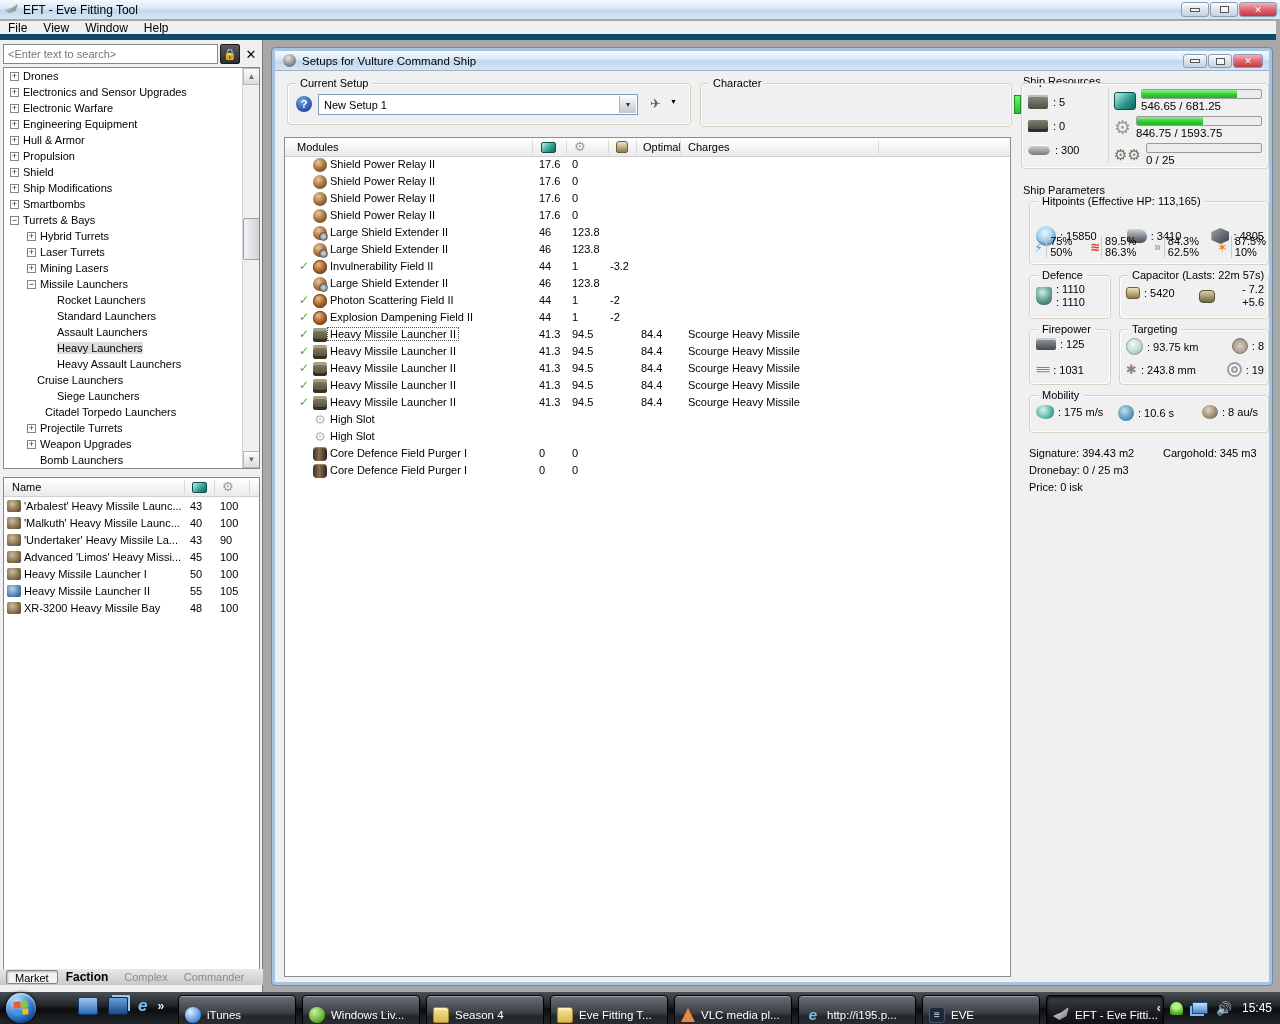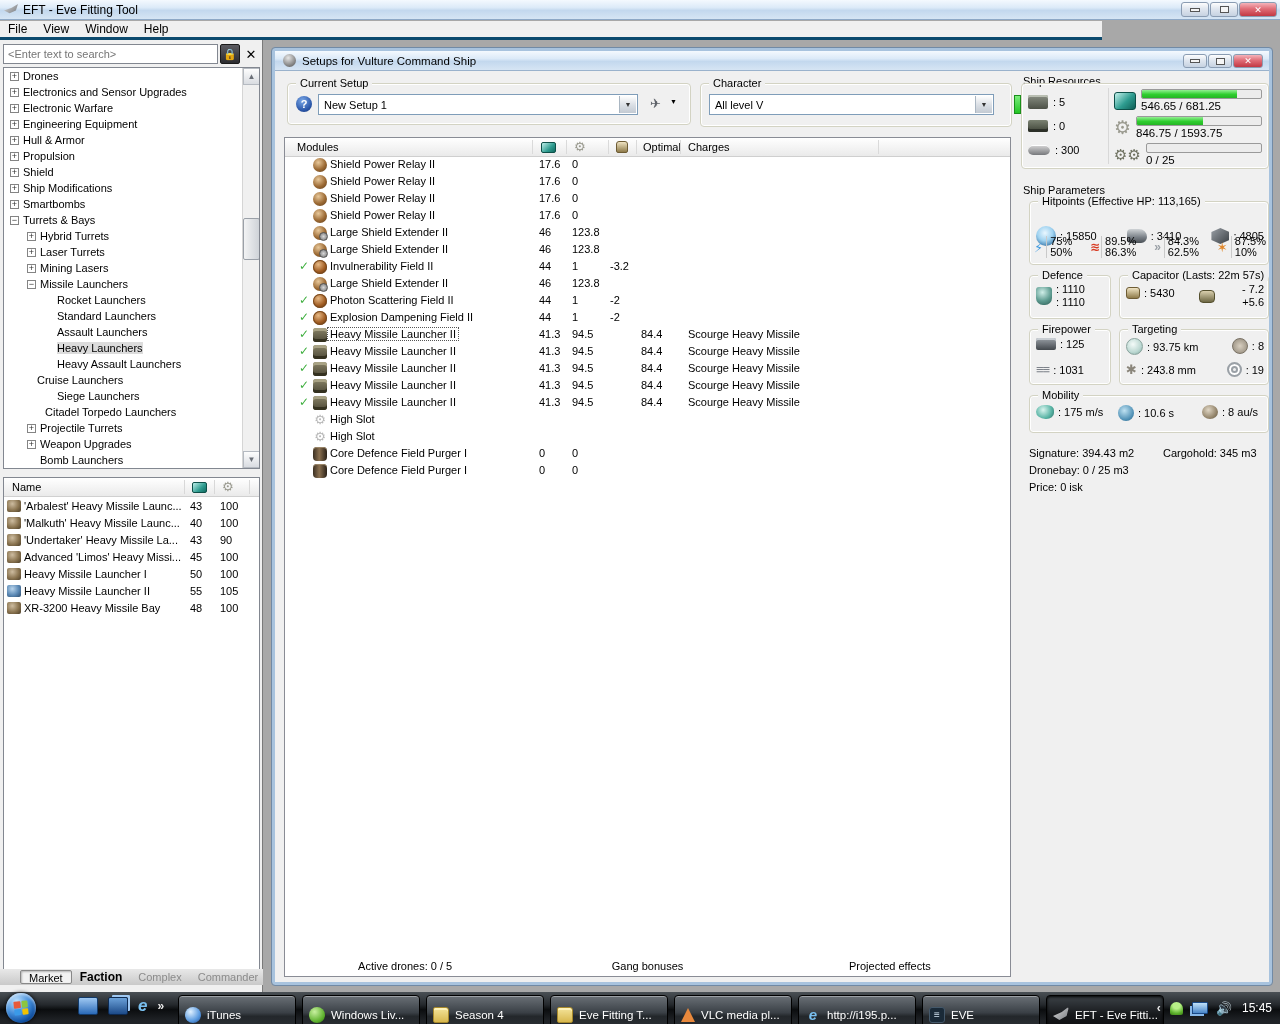--- a/index.html
+++ b/index.html
@@ -11,22 +11,22 @@
     background:linear-gradient(#f4f9fe,#dcEAf8 40%,#c3d8ee 55%,#d6e5f4);
     border-bottom:1px solid #8da8c6; display:flex; align-items:center; padding-left:4px; }
   .titlebar .app-title { margin-left:5px; font-size:12px; }
   .win-btns { position:absolute; right:3px; top:2px; display:flex; gap:1px; }
   .wbtn { width:28px; height:15px; border:1px solid #8a9cb2; border-radius:3px;
     background:linear-gradient(#fdfdfd,#dfe6ef 45%,#c6d2e1); display:flex; align-items:center; justify-content:center;
     font-size:9px; color:#444; }
   .wbtn.close { background:linear-gradient(#f5b3ba,#e06d77 45%,#c23843); color:#fff; font-weight:bold; width:38px; }
   .wbtn .mini { width:10px; height:4px; border:1px solid #555; background:#f5f5f5; }
   .wbtn .maxi { width:9px; height:7px; border:1px solid #555; background:#f5f5f5; }
-  .menubar { position:absolute; left:0; top:21px; width:1102px; height:19px; background:#f0f0f0;
-    border-bottom:3px solid #0c4a6e; display:flex; align-items:center; }
+  .menubar { position:absolute; left:0; top:21px; width:1276px; height:19px; background:#f0f0f0;
+    border-bottom:6px solid #0c4a6e; display:flex; align-items:center; }
   .menu-item { padding:2px 8px; font-size:12px; }
 
   
   .sidebar { position:absolute; left:0; top:40px; width:263px; height:952px; background:#f0f0f0; border-right:1px solid #7a7a7a; }
   .searchrow { position:absolute; left:3px; top:4px; width:257px; height:20px; display:flex; gap:2px; }
   .search-input { flex:1; height:20px; border:1px solid #828790; padding:0 4px; font-size:11px; font-family:inherit; }
   .lock-btn { width:20px; height:20px; background:linear-gradient(#5a5a60,#2c2c30); border:1px solid #1a1a1a; border-radius:2px;
     color:#e8e8e8; font-size:11px; display:flex; align-items:center; justify-content:center; }
   .xclose-btn { width:18px; height:20px; display:flex; align-items:center; justify-content:center; font-weight:bold; font-size:13px; }
 
@@ -51,21 +51,21 @@
   .rhead .hicon2 { position:absolute; left:218px; }
   .rhead .hsep { position:absolute; top:2px; bottom:2px; width:1px; background:#d8d8d8; }
   .rrow { height:17px; position:relative; display:flex; align-items:center; }
   .rrow .rname { position:absolute; left:20px; width:160px; white-space:nowrap; overflow:hidden; }
   .rrow .rcpu { position:absolute; left:186px; }
   .rrow .rpg  { position:absolute; left:216px; }
 
   .tabstrip { position:absolute; left:0; bottom:7px; width:263px; height:16px; background:linear-gradient(#e8e8e8,#c9c9c9);
     display:flex; align-items:center; }
   .tab { padding:0 8px; height:14px; line-height:14px; }
-  .tab.active { border:1px solid #888; border-radius:2px; background:#f2f2f2; box-shadow:inset 1px 1px 2px rgba(0,0,0,.25); margin-left:20px;}
+  .tab.active { border:1px solid #888; border-radius:2px; background:#f2f2f2; box-shadow:inset 1px 1px 2px rgba(0,0,0,.25); margin-left:6px;}
   .tab.bold { font-weight:bold; font-size:12px; }
   .tab.dim { color:#8b8b8b; }
 
   
   .chip { display:inline-block; flex:none; }
   .ic-cpu { width:15px; height:11px; background:linear-gradient(135deg,#bff0ea,#2e9c90 60%,#126a60); border:1px solid #0d5049; border-radius:2px; }
   .ic-pg { color:#9a9a8f; font-size:13px; line-height:12px; }
   .ic-cap { width:12px; height:12px; background:linear-gradient(#efe3c2,#8f7b4a); border:1px solid #6e5c34; border-radius:3px 3px 2px 2px; }
   .ic-turret { width:20px; height:14px; background:linear-gradient(#8a8f84,#4c5046); border-radius:2px; box-shadow:inset 0 2px 0 #b9beb2; }
   .ic-launcherhw { width:20px; height:12px; background:linear-gradient(#7b8272,#3d4236); border-radius:2px; box-shadow:inset 0 -3px 0 #2c3028; }
@@ -414,24 +414,20 @@
       <div class="combo" style="position:absolute; left:30px; top:10px; width:320px;">
         <span>New Setup 1</span>
         <span class="cdrop">▼</span>
       </div>
       <span class="ic-tools" style="position:absolute; left:362px; top:12px;">✈</span>
       <span style="position:absolute; left:382px; top:14px; font-size:7px;">▼</span>
     </div>
 
     <div class="groupbox" style="left:425px; top:32px; width:312px; height:44px;">
       <span class="glabel">Character</span>
-      <div class="combo" style="position:absolute; left:8px; top:10px; width:285px;">
-        <span>All level V</span>
-        <span class="cdrop">▼</span>
-      </div>
       <div class="greenbar" style="right:-10px; top:11px;"></div>
     </div>
 
     <div class="modtable">
       <div class="mthead">
         <span class="txt" style="left:12px">Modules</span>
         <span class="sep" style="left:247px"></span>
         <span class="chip ic-cpu" style="position:absolute; left:256px; top:4px;"></span>
         <span class="sep" style="left:281px"></span>
         <span class="ic-pg" style="position:absolute; left:289px; top:3px;">⚙</span>
@@ -571,25 +567,20 @@
           </div>
           <div class="mrow">
             <span class="mic mic-rig"></span>
             <span class="mname">Core Defence Field Purger I</span>
             <span class="mcpu">0</span>
             <span class="mpg">0</span>
           </div>
         </div>
     </div>
 
-    <div class="childstatus">
-      <div>Active drones: 0 / 5</div>
-      <div>Gang bonuses</div>
-      <div>Projected effects</div>
-    </div>
 
     <div class="shippanel">
       <span class="sp-abs" style="left:4px; top:4px;">Ship Resources</span>
       <div class="groupbox" style="left:2px; top:12px; width:248px; height:86px;">
         <div style="position:absolute; left:6px; top:6px; width:78px;">
           <div class="resrow">
               <span class="chip ic-turret"></span>
               <span>: 5</span>
             </div>
           <div class="resrow">
@@ -675,21 +666,21 @@
         <div class="kv" style="position:absolute; left:6px; top:7px;">
           <span class="chip ic-def"></span>
           <span style="line-height:13px;"><span>: 1110</span><br>
           <span>: 1110</span></span>
         </div>
       </div>
       <div class="groupbox" style="left:100px; top:204px; width:150px; height:44px;">
         <span class="glabel">Capacitor (Lasts: 22m 57s)</span>
         <div class="kv" style="position:absolute; left:6px; top:11px;">
           <span class="chip ic-capbat"></span>
-          <span>: 5430</span>
+          <span>: 5420</span>
         </div>
         <div class="kv" style="position:absolute; right:4px; top:7px;gap:27px;">
           <span class="chip ic-capbat2"></span>
           <span style="line-height:13px; text-align:right;"><span>- 7.2</span><br>
           <span>+5.6</span></span>
         </div>
       </div>
 
       <div class="groupbox" style="left:10px; top:258px; width:82px; height:56px;">
         <span class="glabel">Firepower</span>

